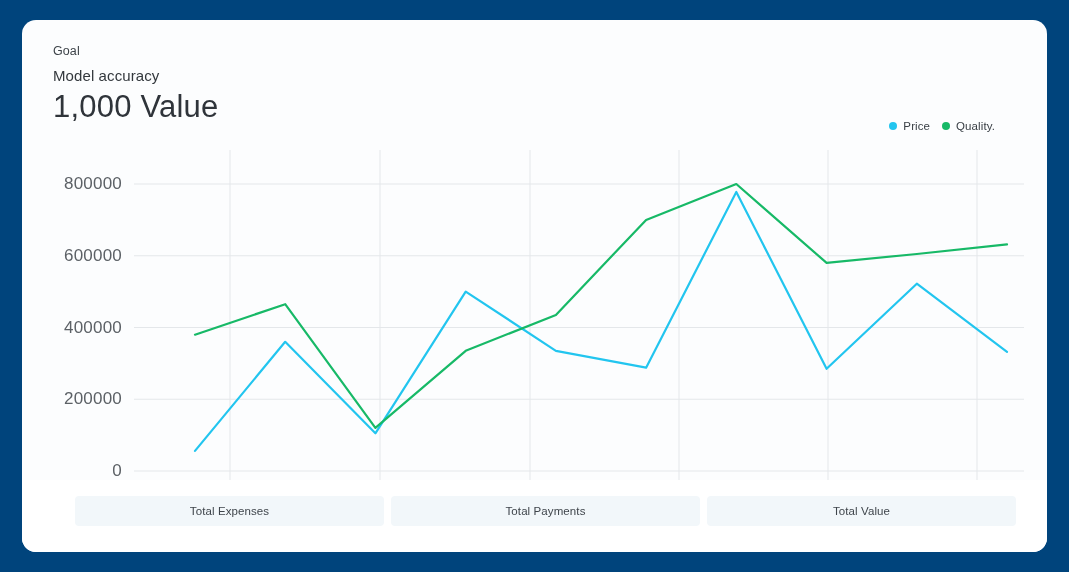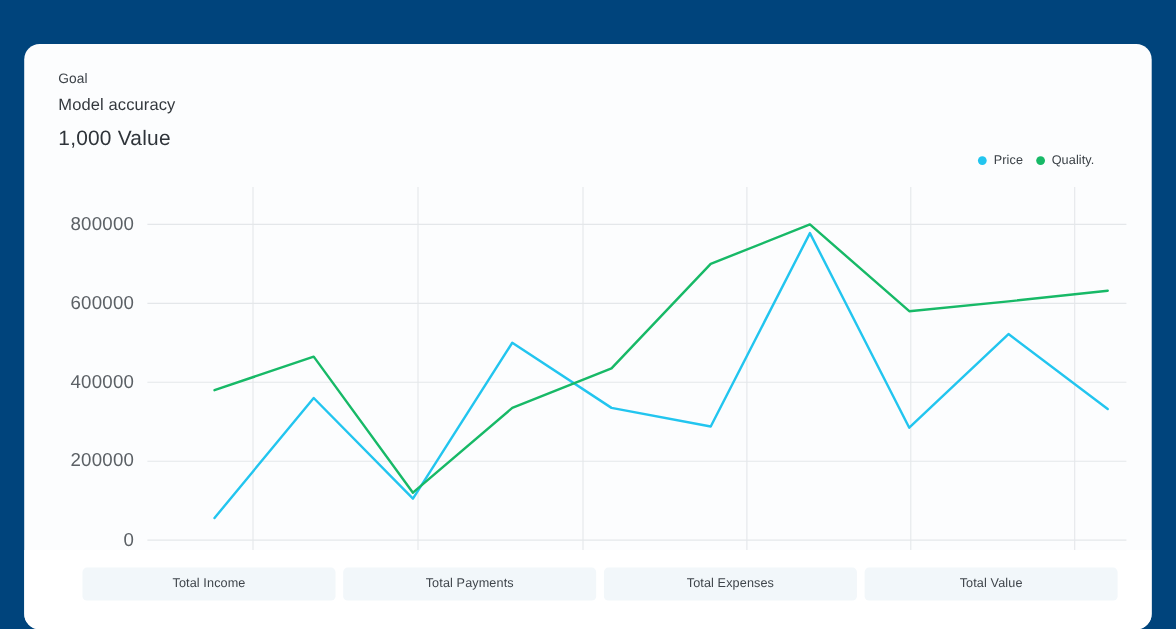--- a/index.html
+++ b/index.html
@@ -23,21 +23,20 @@
     padding: 20px 22px;
   }
   #card {
     position: relative;
     width: 100%;
     height: 100%;
     background: #fcfdfe;
     border-radius: 14px;
     box-sizing: border-box;
     overflow: hidden;
-    margin-top: 20px;
   }
 
   
   #header {
     position: absolute;
     left: 31px;
     top: 23px;
   }
   #goal-label {
     font-size: 12.5px;
@@ -46,21 +45,21 @@
     letter-spacing: .1px;
   }
   #chart-title {
     font-size: 15px;
     color: #33383d;
     line-height: 22px;
     margin-top: 6px;
     letter-spacing: .1px;
   }
   #chart-value {
-    font-size: 19px;
+    font-size: 31px;
     color: #2f343a;
     line-height: 30px;
     margin-top: 5px;
     letter-spacing: .2px;
   }
 
   
   #legend {
     position: absolute;
     right: 52px;
@@ -194,21 +193,20 @@
           <line x1="657" y1="0" x2="657" y2="354" stroke="#e4e7ea" stroke-width="1"></line>
           <line x1="806" y1="0" x2="806" y2="354" stroke="#e4e7ea" stroke-width="1"></line>
           <line x1="955" y1="0" x2="955" y2="354" stroke="#e4e7ea" stroke-width="1"></line>
           <polyline points="173.0,300.9 263.2,191.8 353.4,283.3 443.7,141.6 533.9,200.8 624.1,217.7 714.3,41.9 804.6,218.8 894.8,133.7 985.0,201.9" fill="none" stroke="#22c5ef" stroke-width="2.2" stroke-linejoin="round" stroke-linecap="round"></polyline>
           <polyline points="173.0,184.7 263.2,154.2 353.4,277.9 443.7,200.8 533.9,164.9 624.1,69.9 714.3,34.0 804.6,112.9 894.8,104.0 985.0,94.3" fill="none" stroke="#17b967" stroke-width="2.2" stroke-linejoin="round" stroke-linecap="round"></polyline>
         </svg>
     </div>
 
     <div id="footer">
       <div id="button-row">
-          <button class="footer-button">Total Income</button>
+          <button class="footer-button">Total Expenses</button>
           <button class="footer-button">Total Payments</button>
-          <button class="footer-button">Total Expenses</button>
           <button class="footer-button">Total Value</button>
         </div>
     </div>
 
   </div>
 </div>
 
 </body></html>

